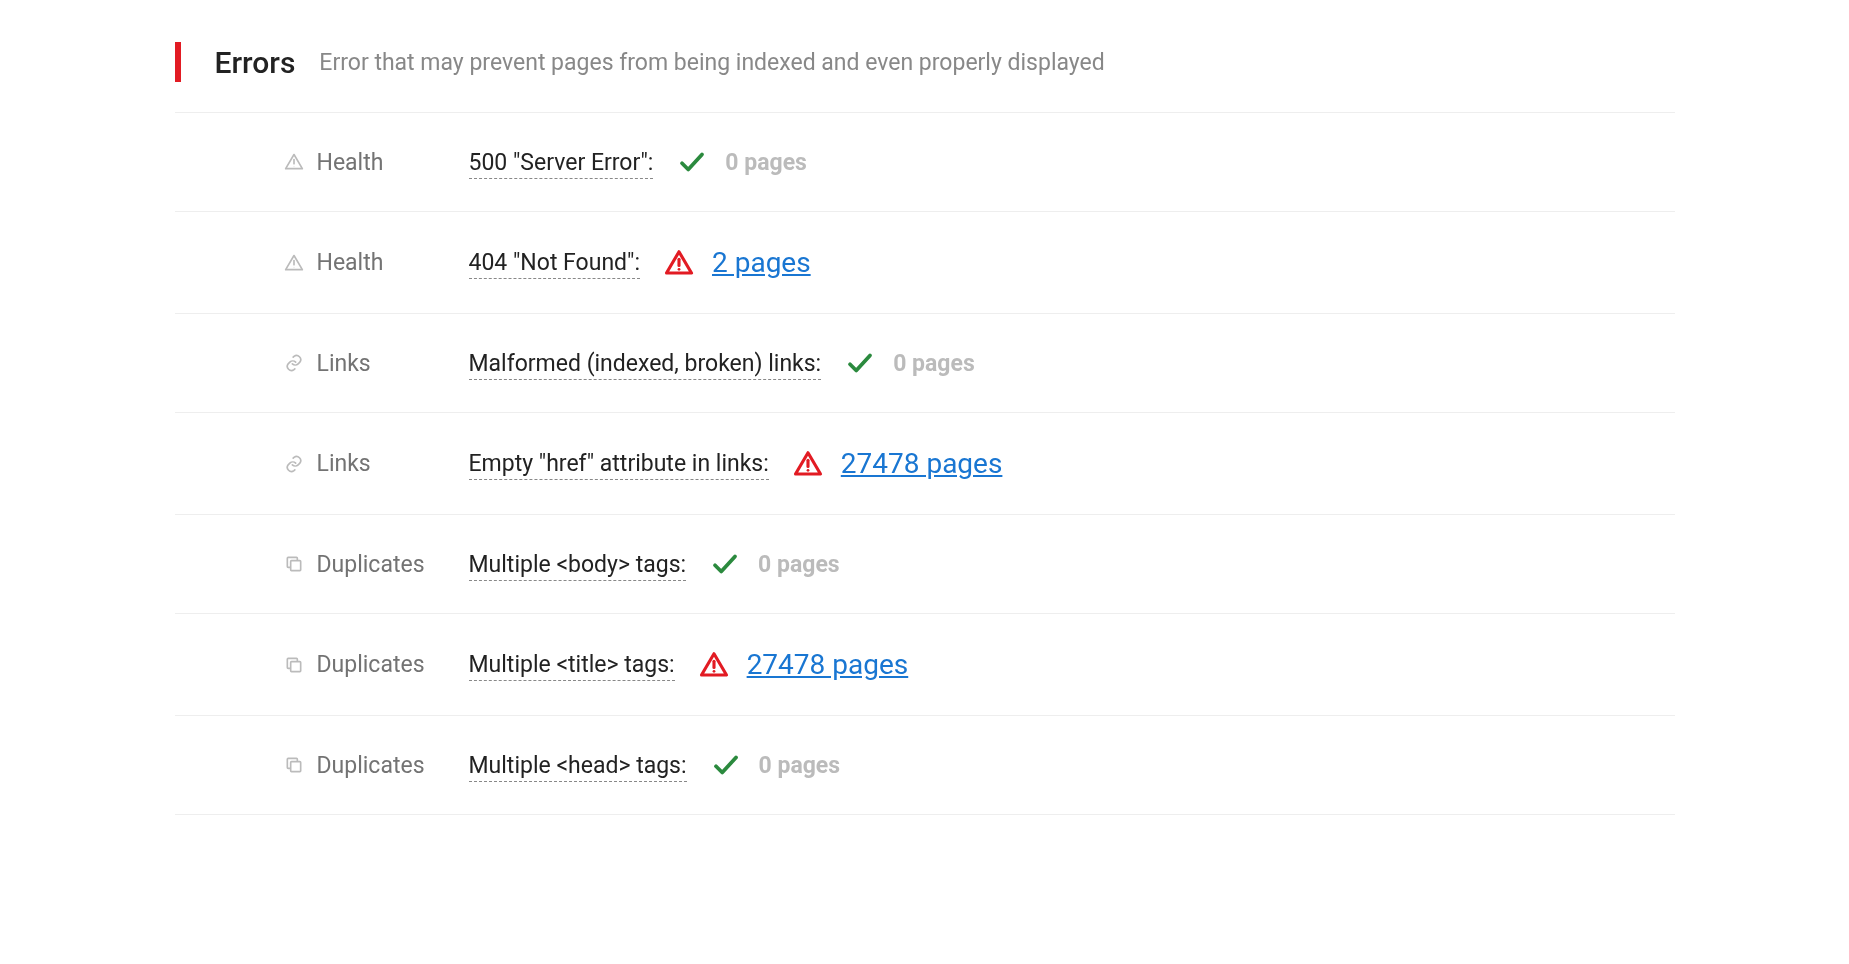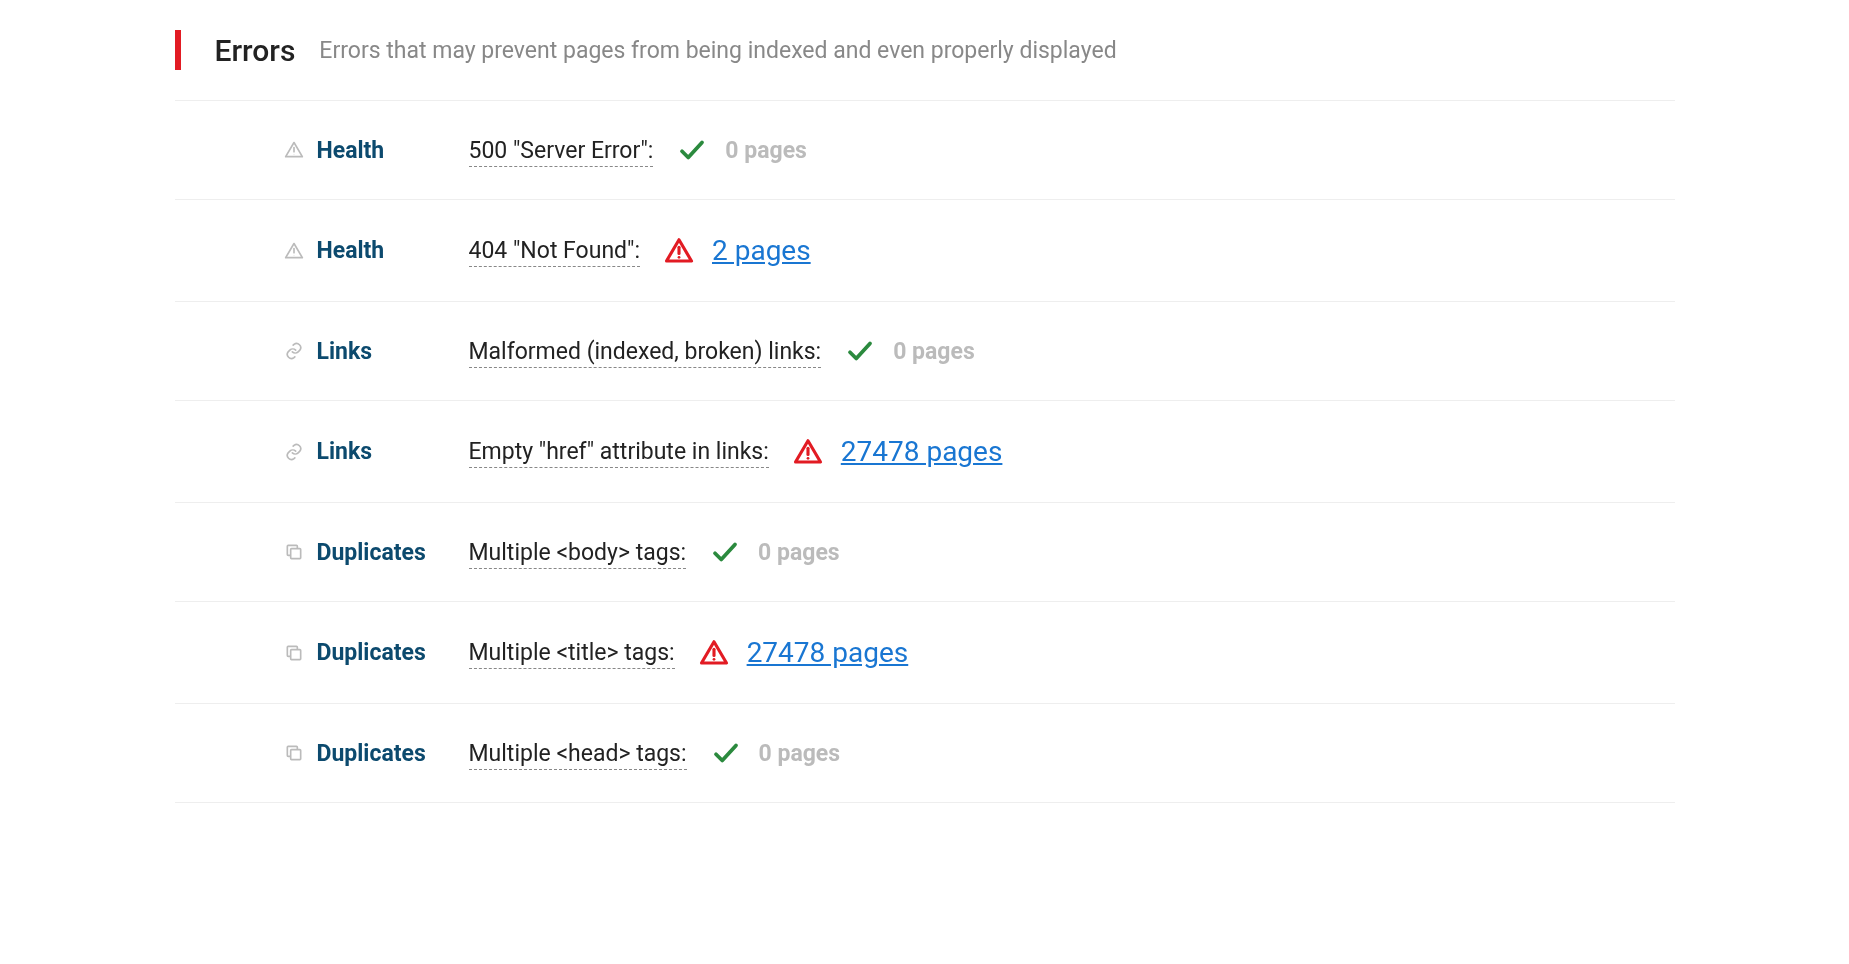--- a/index.html
+++ b/index.html
@@ -1,40 +1,40 @@
 <!DOCTYPE html>
 <html><head>
   <meta charset="utf-8">
   <style>
     body { margin:0; padding:0; background:#fff; font-family:-apple-system,BlinkMacSystemFont,"Segoe UI",Roboto,"Helvetica Neue",Arial,sans-serif; color:#333; }
-    .container { width:1500px; margin:0 auto; background:#fff; }
+    .container { width:1500px; margin:12px auto; background:#fff; }
     .header { display:flex; align-items:center; padding:30px 0 30px 0; border-bottom:1px solid #eee; }
     .header-bar { width:6px; height:40px; background:#e21b23; margin-right:34px; }
     .header-title { font-size:30px; font-weight:500; color:#222; margin-right:24px; }
     .header-sub { font-size:23px; color:#888; font-weight:400; }
     .rows { padding:0 0 0 0; }
     .row { display:flex; align-items:center; padding:34px 0 34px 108px; border-bottom:1px solid #eee; }
     .cat-cell { display:flex; align-items:center; width:186px; }
     .cat-icon { width:22px; height:22px; margin-right:12px; display:flex; align-items:center; justify-content:center; }
-    .cat-label { font-size:23px; color:#0c4a6e; font-weight:700; }
+    .cat-label { font-size:23px; color:#737373; font-weight:400; }
     .issue-cell { }
     .issue-label { font-size:23px; color:#222; border-bottom:1.5px dashed #888; padding-bottom:2px; }
     .status-icon { width:30px; height:30px; margin-left:24px; margin-right:18px; display:flex; align-items:center; justify-content:center; }
     .count-ok { font-size:23px; color:#bbb; font-weight:700; }
     .count-link { font-size:28px; color:#1976d2; text-decoration:underline; cursor:pointer; font-weight:400; }
   </style>
 </head>
 <body>
 
 <div class="container">
 
   <div class="header">
     <div class="header-bar"></div>
     <div class="header-title">Errors</div>
-    <div class="header-sub">Errors that may prevent pages from being indexed and even properly displayed</div>
+    <div class="header-sub">Error that may prevent pages from being indexed and even properly displayed</div>
   </div>
 
   <div class="rows" id="rows">
       <div class="row">
         <div class="cat-cell">
           <span class="cat-icon">
             <svg viewBox="0 0 24 24" width="20" height="20" fill="none" stroke="#bbb" stroke-width="2" stroke-linejoin="round">
               <path d="M12 3 L22 20 H2 Z"></path>
               <line x1="12" y1="9" x2="12" y2="14" stroke-linecap="round"></line>
               <circle cx="12" cy="17" r="0.5" fill="#bbb" stroke="none"></circle>

